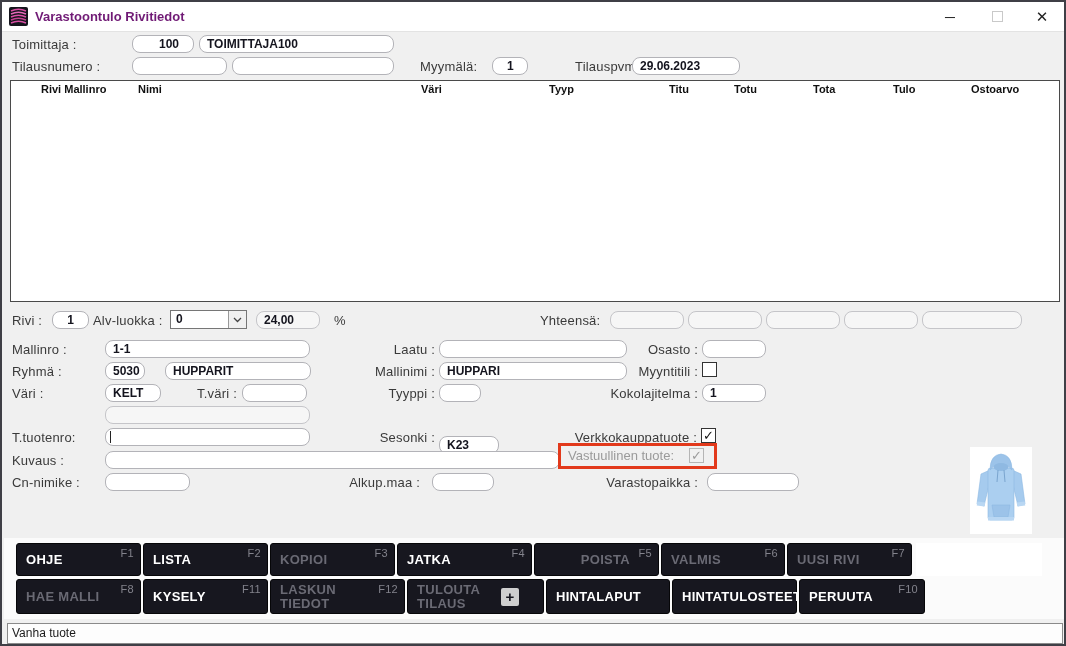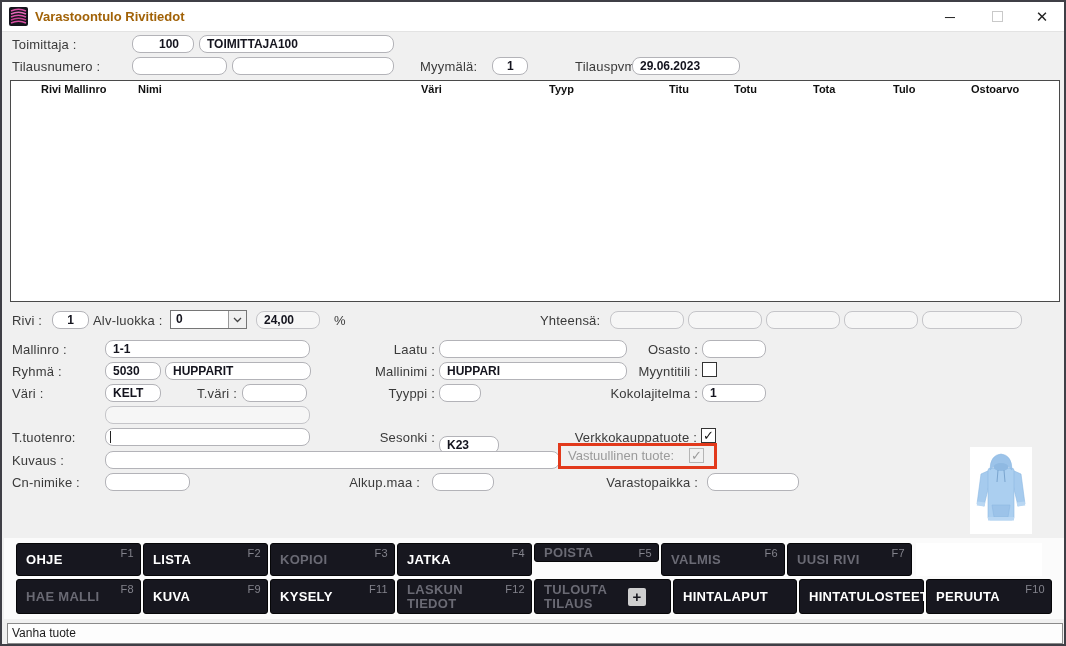--- a/index.html
+++ b/index.html
@@ -5,21 +5,21 @@
   * { margin:0; padding:0; box-sizing:border-box; }
   html,body { width:1066px; height:646px; }
   body { font-family:"Liberation Sans","DejaVu Sans",sans-serif; background:#888; }
   #window {
     position:relative; width:1066px; height:646px; background:#f0f0f0;
     border:2px solid #3f3f46; overflow:hidden;
   }
   
   #titlebar { position:absolute; left:0; top:0; width:100%; height:30px; background:#ffffff; border-bottom:1px solid #e3e3e3; }
   #appicon { position:absolute; left:7px; top:5px; width:19px; height:19px; }
-  #apptitle { position:absolute; left:33px; top:7px; font-size:13px; font-weight:700; color:#a16207; }
+  #apptitle { position:absolute; left:33px; top:7px; font-size:13px; font-weight:700; color:#701a75; }
   .wctl { position:absolute; top:0; width:32px; height:29px; display:flex; align-items:center; justify-content:center; font-size:14px; color:#222; cursor:default; }
   #btn-min { left:932px; }
   #btn-max { left:979px; }
   #btn-close { left:1024px; font-size:15px; }
   #btn-max .maxbox { width:11px; height:11px; border:1px solid #c9c9c9; background:transparent; }
   
   .lbl { position:absolute; font-size:13px; color:#3a3a3a; letter-spacing:.2px; white-space:nowrap; }
   .lblr { text-align:right; }
   .fld {
     position:absolute; height:18px; background:#ffffff;
@@ -127,21 +127,21 @@
     </div>
 
   <div class="lbl" style="left:10px; top:340px;">Mallinro :</div>
   <div class="fld" style="left:103px; top:338px; width:205px;">1-1</div>
   <div class="lbl lblr" style="left:340px; top:340px; width:93px;">Laatu :</div>
   <div class="fld" style="left:437px; top:338px; width:188px;"></div>
   <div class="lbl lblr" style="left:550px; top:340px; width:146px;">Osasto :</div>
   <div class="fld" style="left:700px; top:338px; width:64px;"></div>
 
   <div class="lbl" style="left:10px; top:362px;">Ryhmä :</div>
-  <div class="fld" style="left:103px; top:360px; width:56px;">5030</div>
+  <div class="fld" style="left:103px; top:360px; width:40px;">5030</div>
   <div class="fld" style="left:163px; top:360px; width:146px;">HUPPARIT</div>
   <div class="lbl lblr" style="left:340px; top:362px; width:93px;">Mallinimi :</div>
   <div class="fld" style="left:437px; top:360px; width:188px;">HUPPARI</div>
   <div class="lbl lblr" style="left:550px; top:362px; width:146px;">Myyntitili :</div>
   <div class="chk" style="left:700px; top:360px;"></div>
 
   <div class="lbl" style="left:10px; top:384px;">Väri :</div>
   <div class="fld" style="left:103px; top:382px; width:56px;">KELT</div>
   <div class="lbl lblr" style="left:170px; top:384px; width:65px;">T.väri :</div>
   <div class="fld" style="left:240px; top:382px; width:65px;"></div>
@@ -211,43 +211,39 @@
         <span class="fk">F2</span>
       </div>
       <div class="fbtn dis" style="width: 125px; height: 33px;">
         <span class="fl">KOPIOI</span>
         <span class="fk">F3</span>
       </div>
       <div class="fbtn" style="width: 135px; height: 33px;">
         <span class="fl">JATKA</span>
         <span class="fk">F4</span>
       </div>
-      <div class="fbtn dis" style="width: 125px; height: 19px;">
+      <div class="fbtn dis" style="width: 125px; height: 33px; text-align: right;">
         <span class="fl">POISTA</span>
         <span class="fk">F5</span>
       </div>
       <div class="fbtn dis" style="width: 124px; height: 33px;">
         <span class="fl">VALMIS</span>
         <span class="fk">F6</span>
       </div>
       <div class="fbtn dis" style="width: 125px; height: 33px;">
         <span class="fl">UUSI RIVI</span>
         <span class="fk">F7</span>
       </div>
     </div>
   <div class="btnrow" id="btnrow2">
       <div class="fbtn dis" style="width: 125px; height: 35px;">
         <span class="fl">HAE MALLI</span>
         <span class="fk">F8</span>
       </div>
       <div class="fbtn" style="width: 125px; height: 35px;">
-        <span class="fl">KUVA</span>
-        <span class="fk">F9</span>
-      </div>
-      <div class="fbtn" style="width: 125px; height: 35px;">
         <span class="fl">KYSELY</span>
         <span class="fk">F11</span>
       </div>
       <div class="fbtn dis" style="width: 135px; height: 35px;">
         <span class="fl">LASKUN TIEDOT</span>
         <span class="fk">F12</span>
       </div>
       <div class="fbtn dis" style="width: 137px; height: 35px;">
         <span class="fl">TULOUTA TILAUS</span>
         <span class="plus">+</span>

